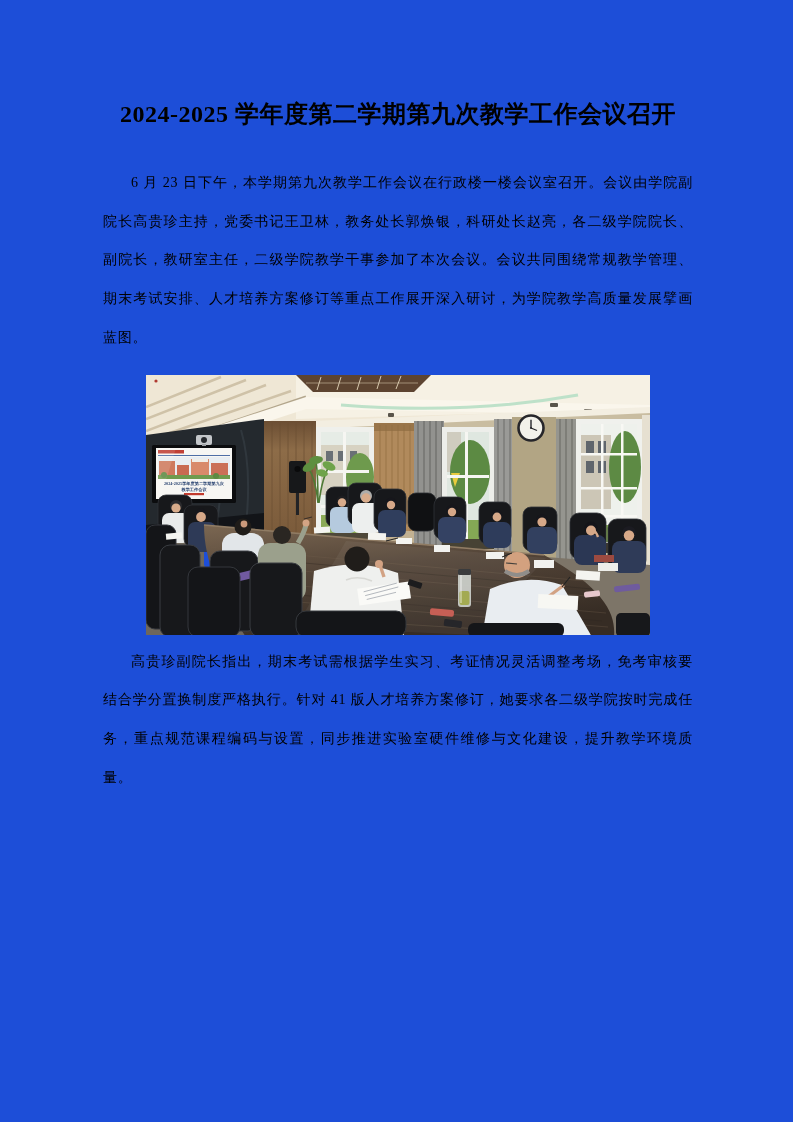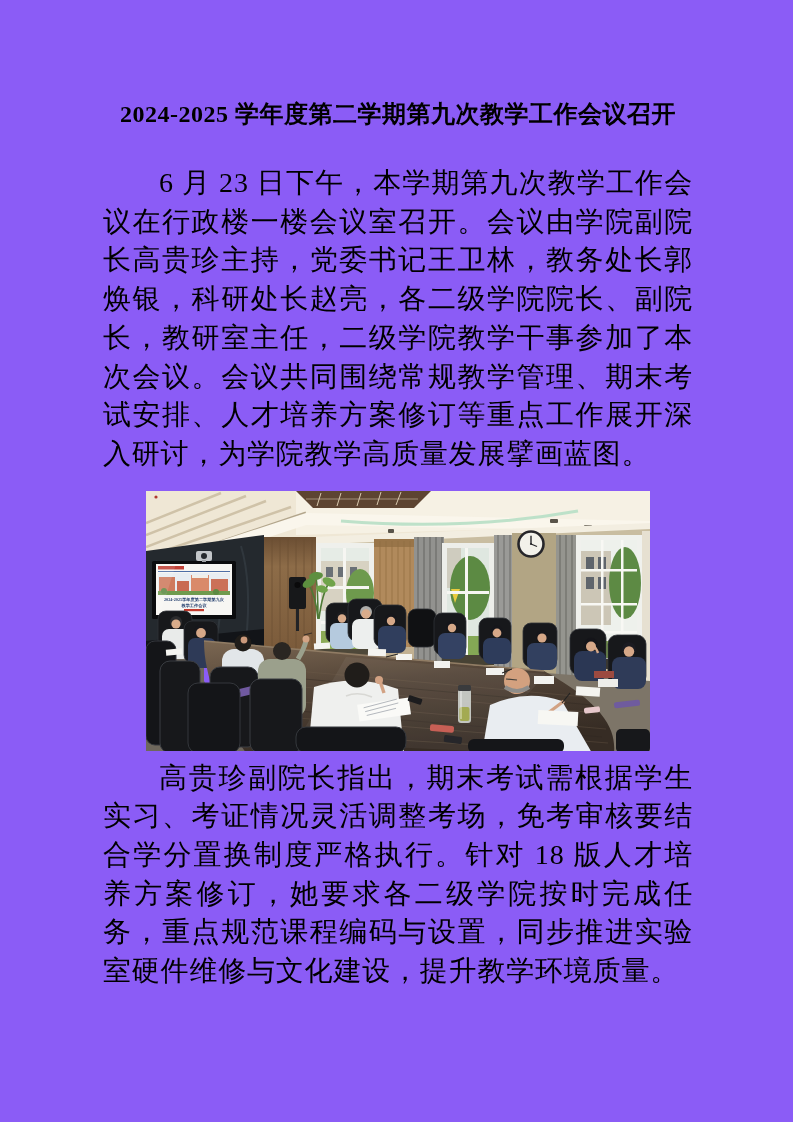--- a/index.html
+++ b/index.html
@@ -1,27 +1,27 @@
 <!DOCTYPE html>
 <html><head>
 <meta charset="utf-8">
 <style>
   html,body{margin:0;padding:0;background:#ffffff;}
   .page{
     position:relative;width:793px;height:1122px;margin:0 auto;
-    background:#8b5cf6;overflow:hidden;
+    background:#1d4ed8;overflow:hidden;
     font-family:"Liberation Serif","DejaVu Serif",serif;color:#000;
   }
   .content{position:absolute;left:103px;top:92px;width:590px;}
   .doc-title{
     margin:0 0 28px 0;font-size:24px;line-height:44px;font-weight:bold;
     text-align:center;letter-spacing:0.5px;white-space:nowrap;
   }
   .body-para{
-    margin:0;font-size:28px;line-height:38.7px;letter-spacing:0.8px;
+    margin:0;font-size:14px;line-height:38.7px;letter-spacing:0.8px;
     text-align:justify;text-indent:2em;
   }
   figure.photo{margin:17px 0 8px 43px;padding:0;width:504px;height:260px;}
   figure.photo svg{display:block;}
 </style>
 </head>
 <body>
 
 <div class="page">
   <div class="content">
@@ -369,16 +369,16 @@
             <rect x="313.5" y="216" width="10" height="14" rx="2" fill="#a3aa52"></rect>
             <rect x="312" y="194" width="13" height="6" rx="1.5" fill="#3a3b3d"></rect>
             <path d="M315,200 V228" stroke="#ffffff" stroke-width="1.4" opacity="0.5"></path>
           </g>
           <rect x="438" y="216" width="16" height="6" rx="2" fill="#e7c8cc" transform="rotate(-6 446 219)"></rect>
           <path d="M240,166 L252,163 M356,182 L366,178" stroke="#222" stroke-width="1"></path>
         </g>
       </svg>
     </figure>
 
-    <p class="body-para">高贵珍副院长指出，期末考试需根据学生实习、考证情况灵活调整考场，免考审核要结合学分置换制度严格执行。针对 18 版人才培养方案修订，她要求各二级学院按时完成任务，重点规范课程编码与设置，同步推进实验室硬件维修与文化建设，提升教学环境质量。</p>
+    <p class="body-para">高贵珍副院长指出，期末考试需根据学生实习、考证情况灵活调整考场，免考审核要结合学分置换制度严格执行。针对 41 版人才培养方案修订，她要求各二级学院按时完成任务，重点规范课程编码与设置，同步推进实验室硬件维修与文化建设，提升教学环境质量。</p>
 
   </div>
 </div>
 
 </body></html>

